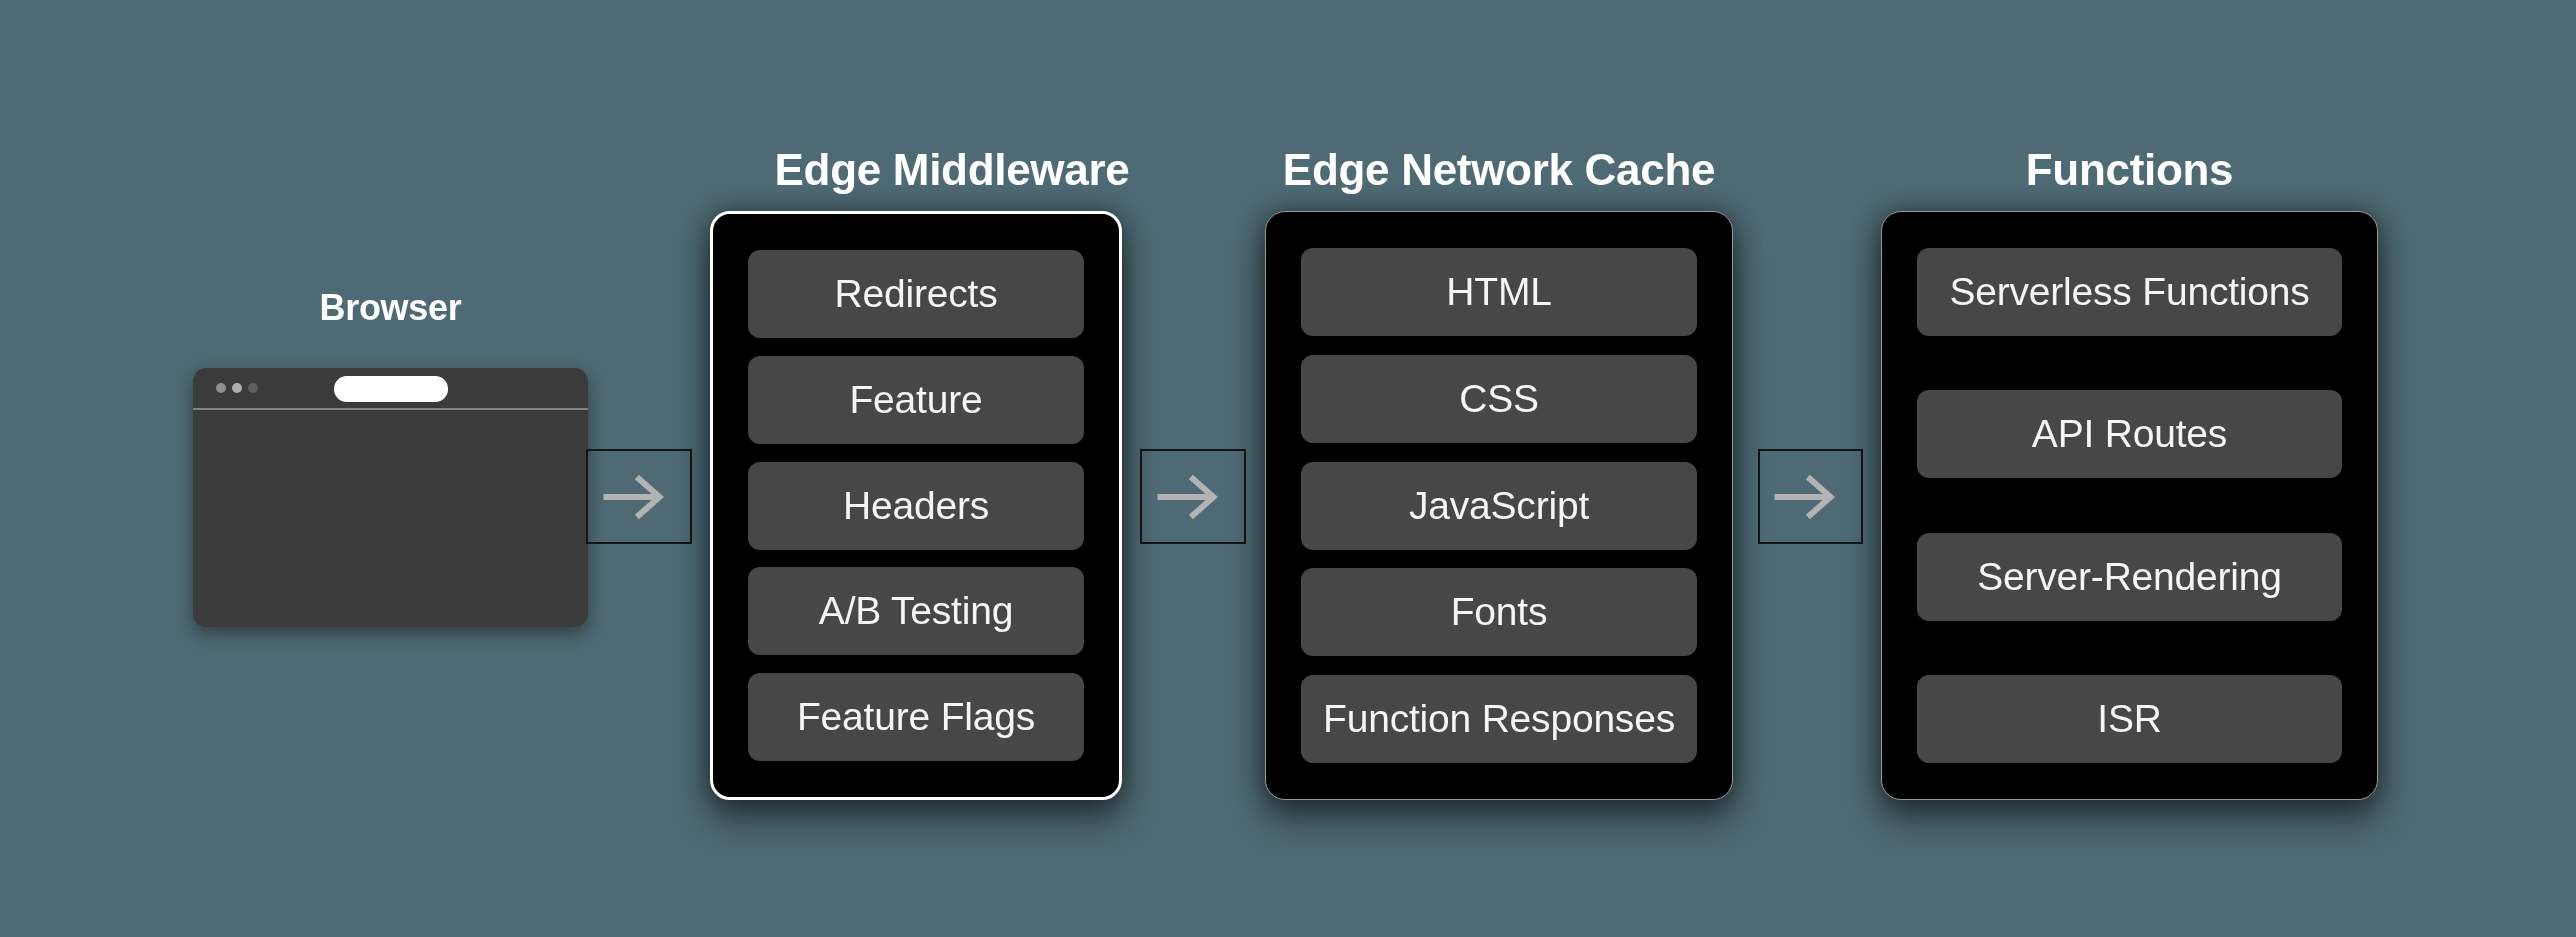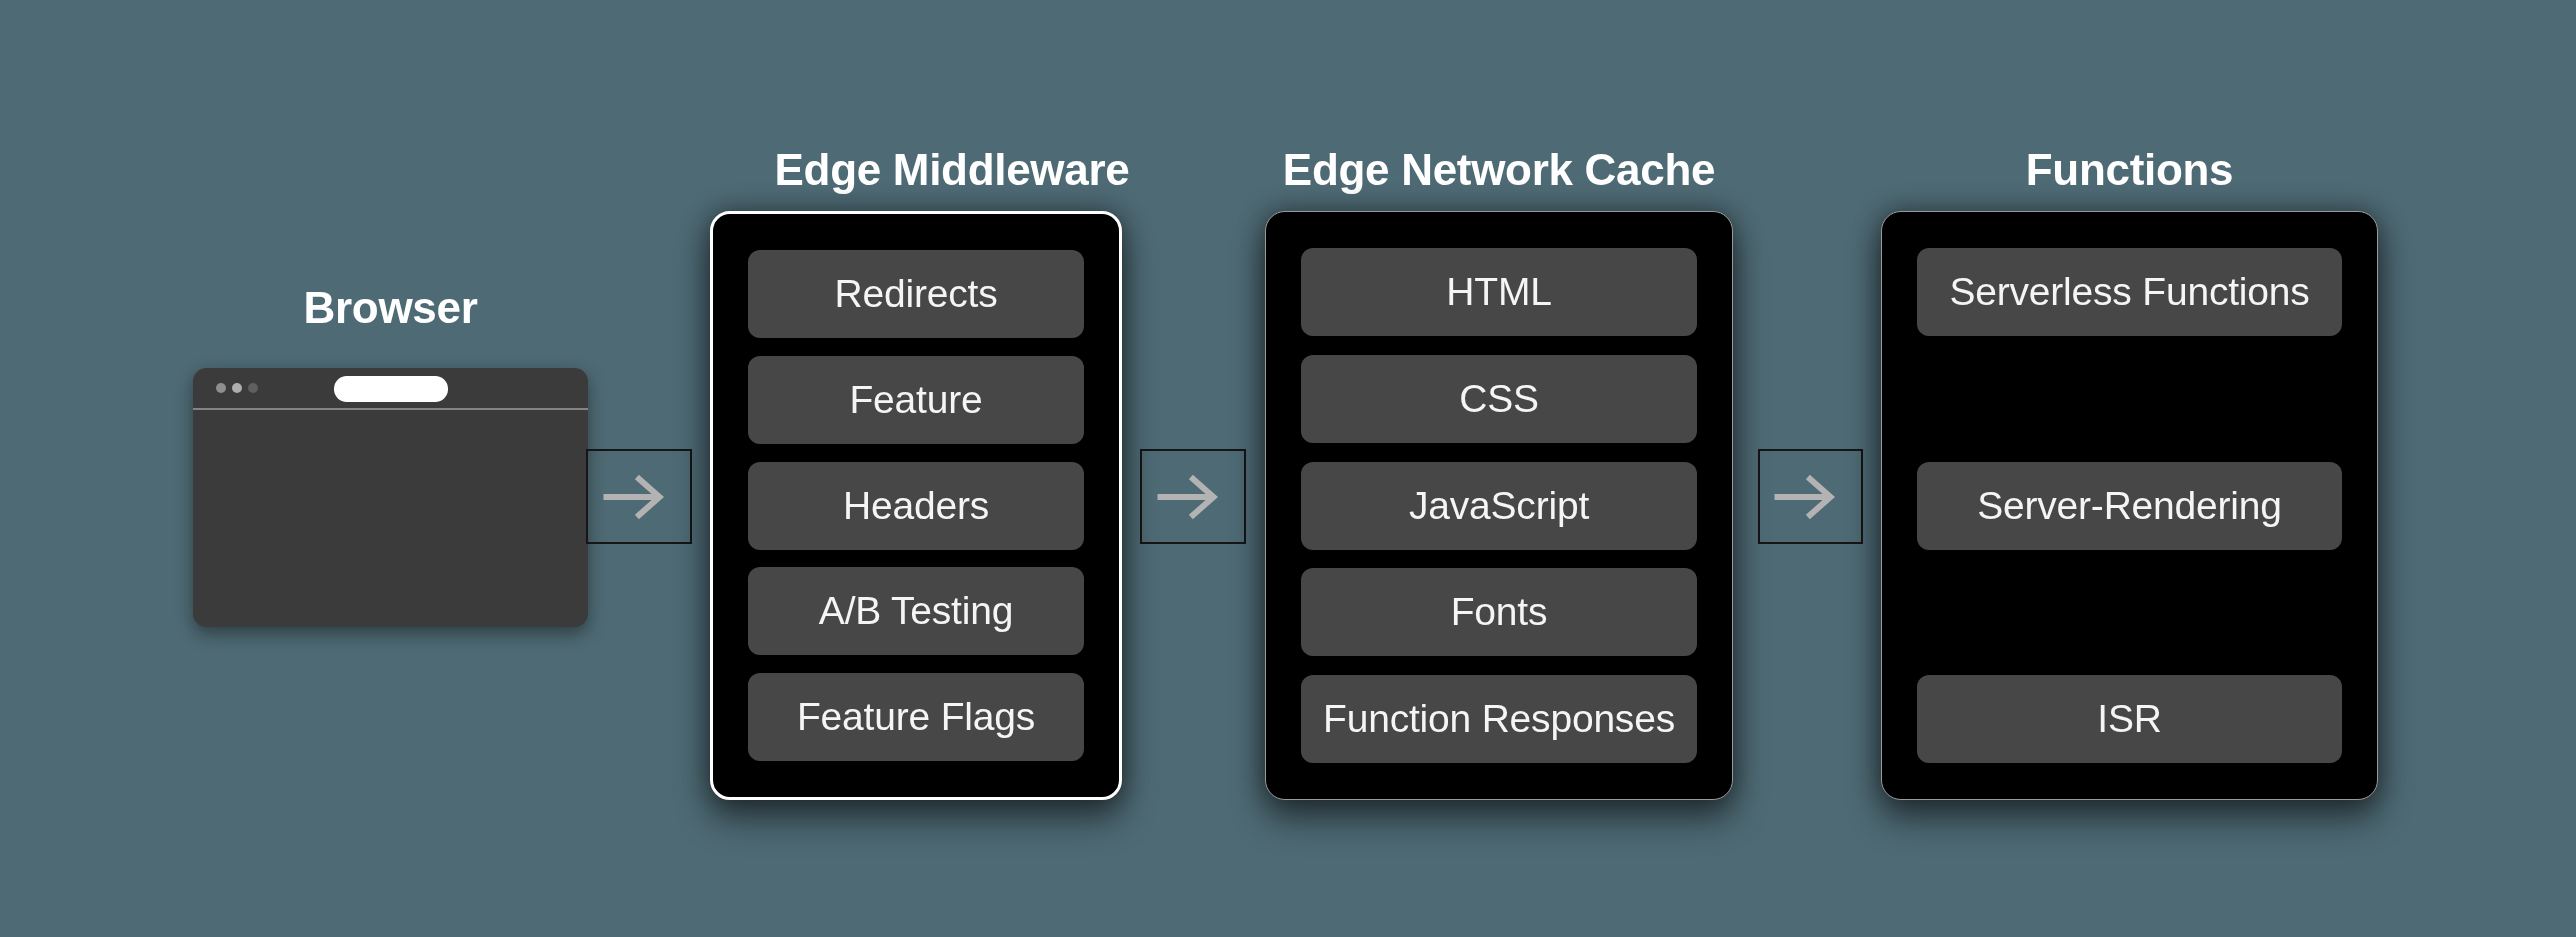--- a/index.html
+++ b/index.html
@@ -32,21 +32,21 @@
     position:absolute;
     top:142px;height:56px;line-height:56px;
     text-align:center;
     color:var(--title-text);
     font-size:44px;font-weight:700;letter-spacing:-0.3px;
   }
   .browser-label{
     position:absolute;
     left:193px;width:395px;top:280px;height:56px;line-height:56px;
     text-align:center;color:var(--title-text);
-    font-size:44px;font-weight:700;letter-spacing:-0.3px;
+    font-size:36px;font-weight:700;letter-spacing:-0.3px;
   }
   .browser-window{
     position:absolute;
     left:193px;top:368px;width:395px;height:259px;
     background:var(--window-bg);
     border-radius:13.4px;
     box-shadow:0 6.7px 17.4px rgba(0,0,0,0.40);
   }
   .browser-titlebar{
     position:relative;
@@ -145,18 +145,19 @@
   <div class="panel plain" style="left:1265px;width:468px;">
     <div class="pill">HTML</div>
     <div class="pill">CSS</div>
     <div class="pill">JavaScript</div>
     <div class="pill">Fonts</div>
     <div class="pill">Function Responses</div>
   </div>
 
   <div class="panel plain" style="left:1881px;width:497px;gap:16px;">
     <div class="pill">Serverless Functions</div>
+    <div class="pill">API Routes</div>
     <div class="pill">Server-Rendering</div>
     <div class="pill">ISR</div>
   </div>
 
 </div>
 
 
 </body></html>

